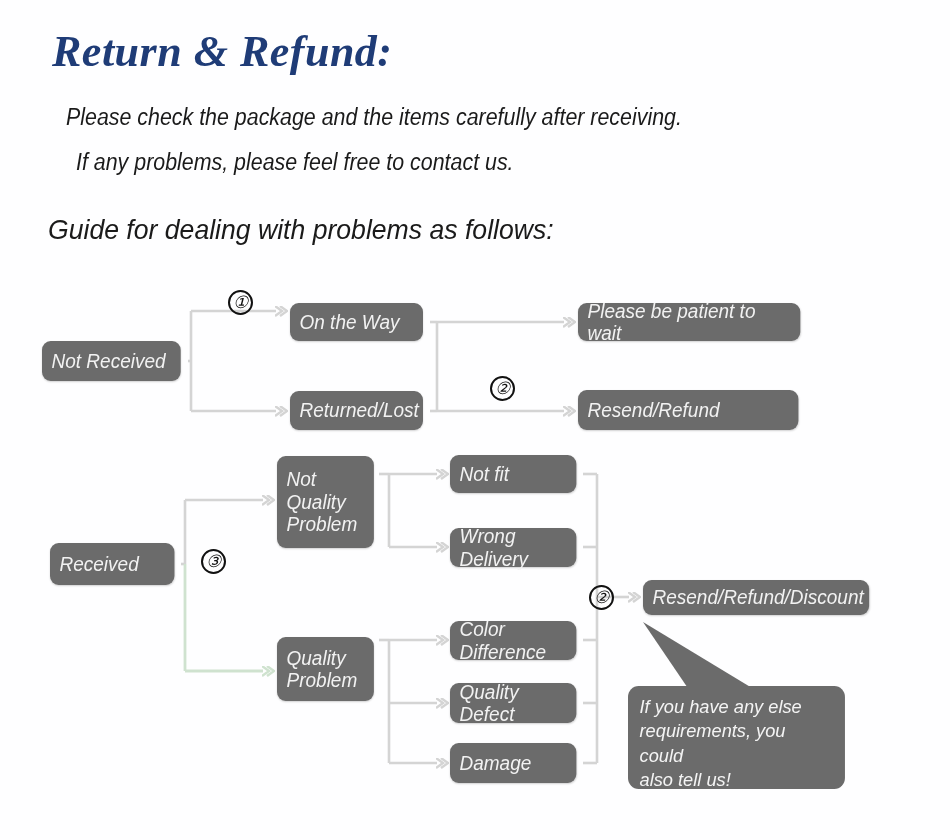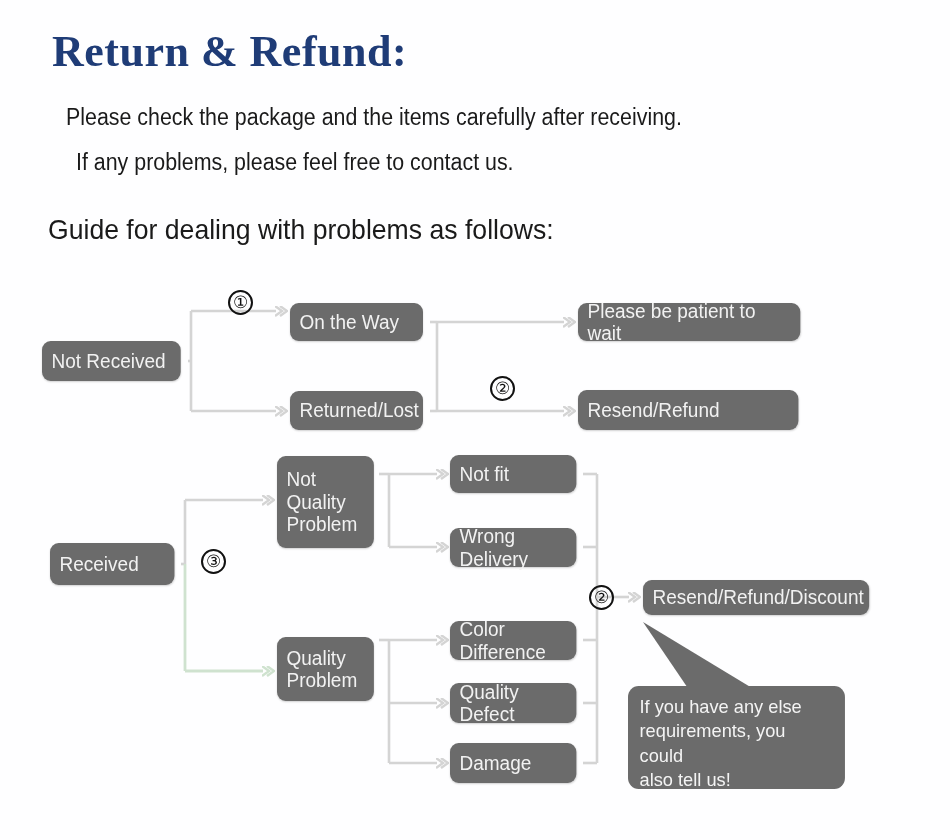--- a/index.html
+++ b/index.html
@@ -10,20 +10,21 @@
   }
   body {
     font-family: "Liberation Sans", sans-serif;
   }
   #page {
     position: relative;
     width: 950px;
     height: 840px;
     background: #fefeff;
     overflow: hidden;
+    font-style: italic;
   }
 
   
   .title {
     position: absolute;
     left: 52px;
     top: 26px;
     font-family: "Liberation Serif", serif;
     font-weight: bold;
     font-size: 44px;

